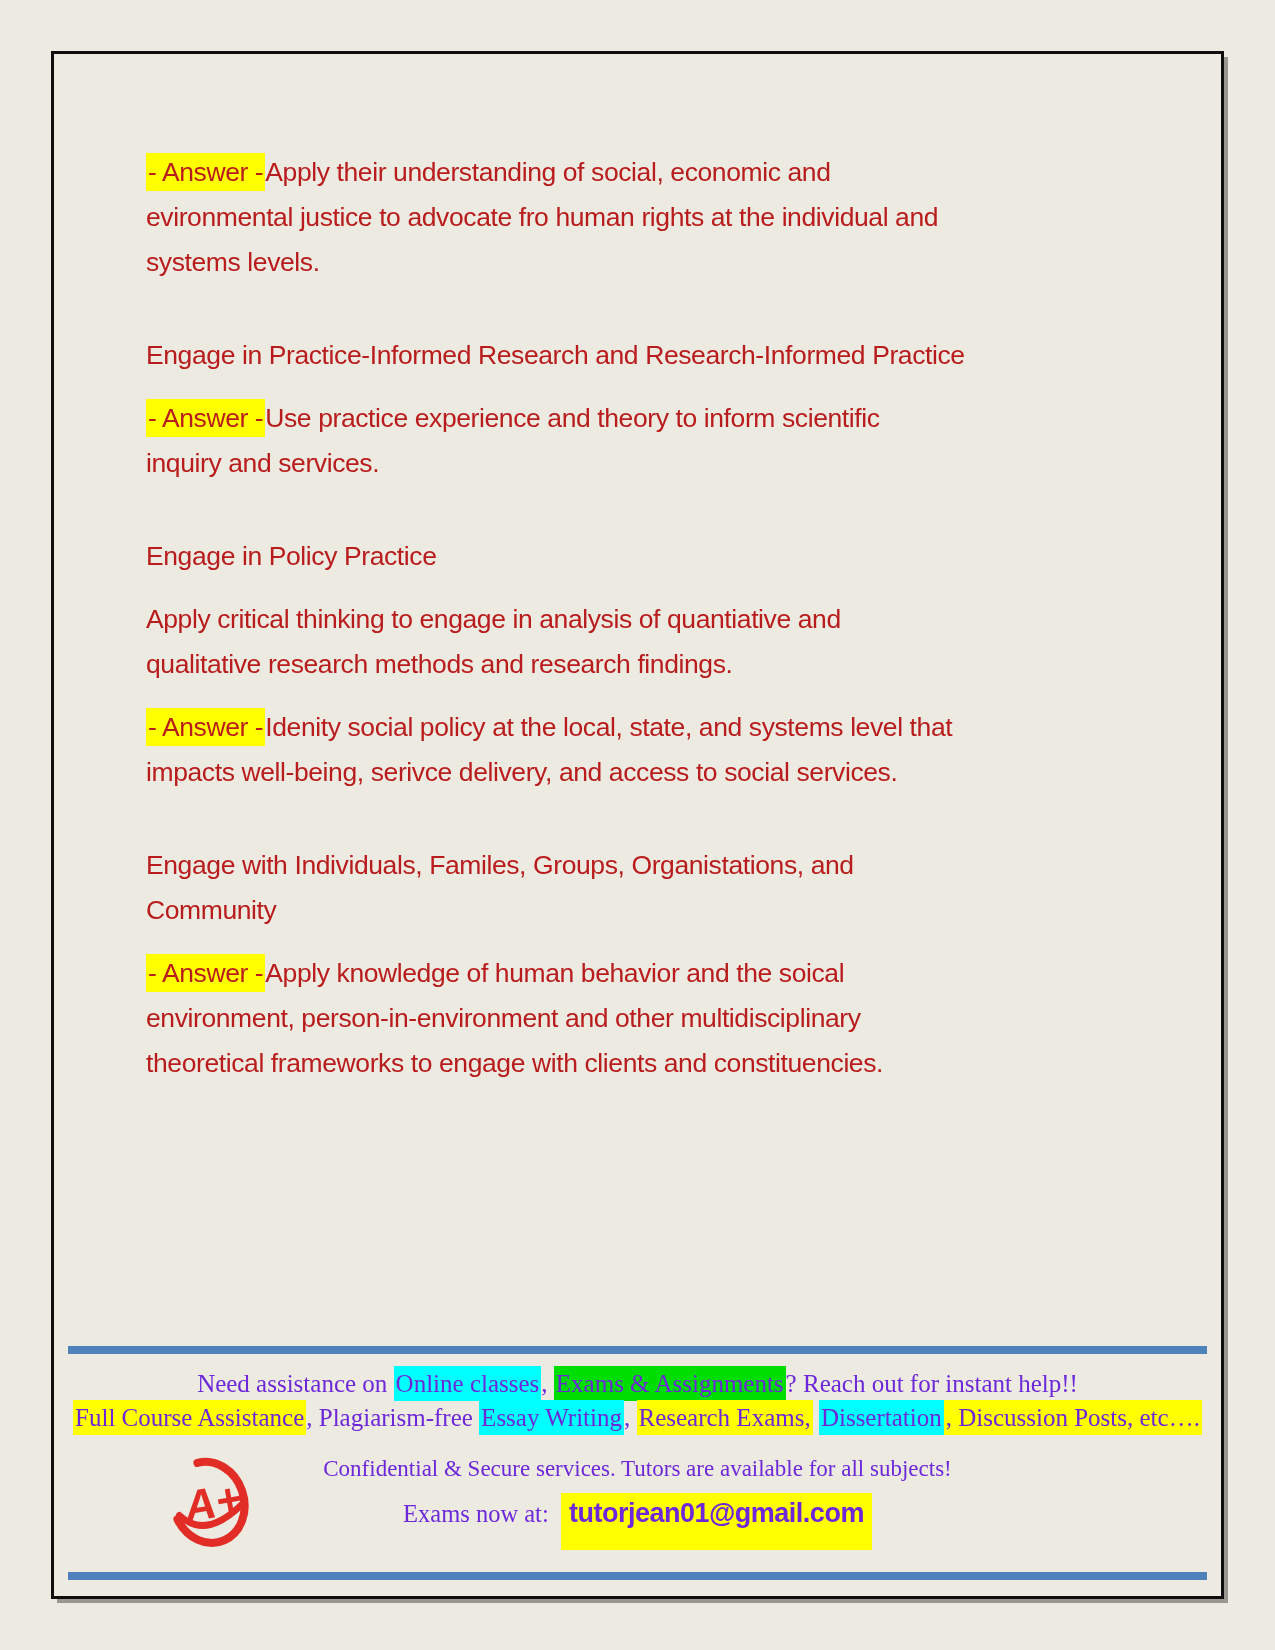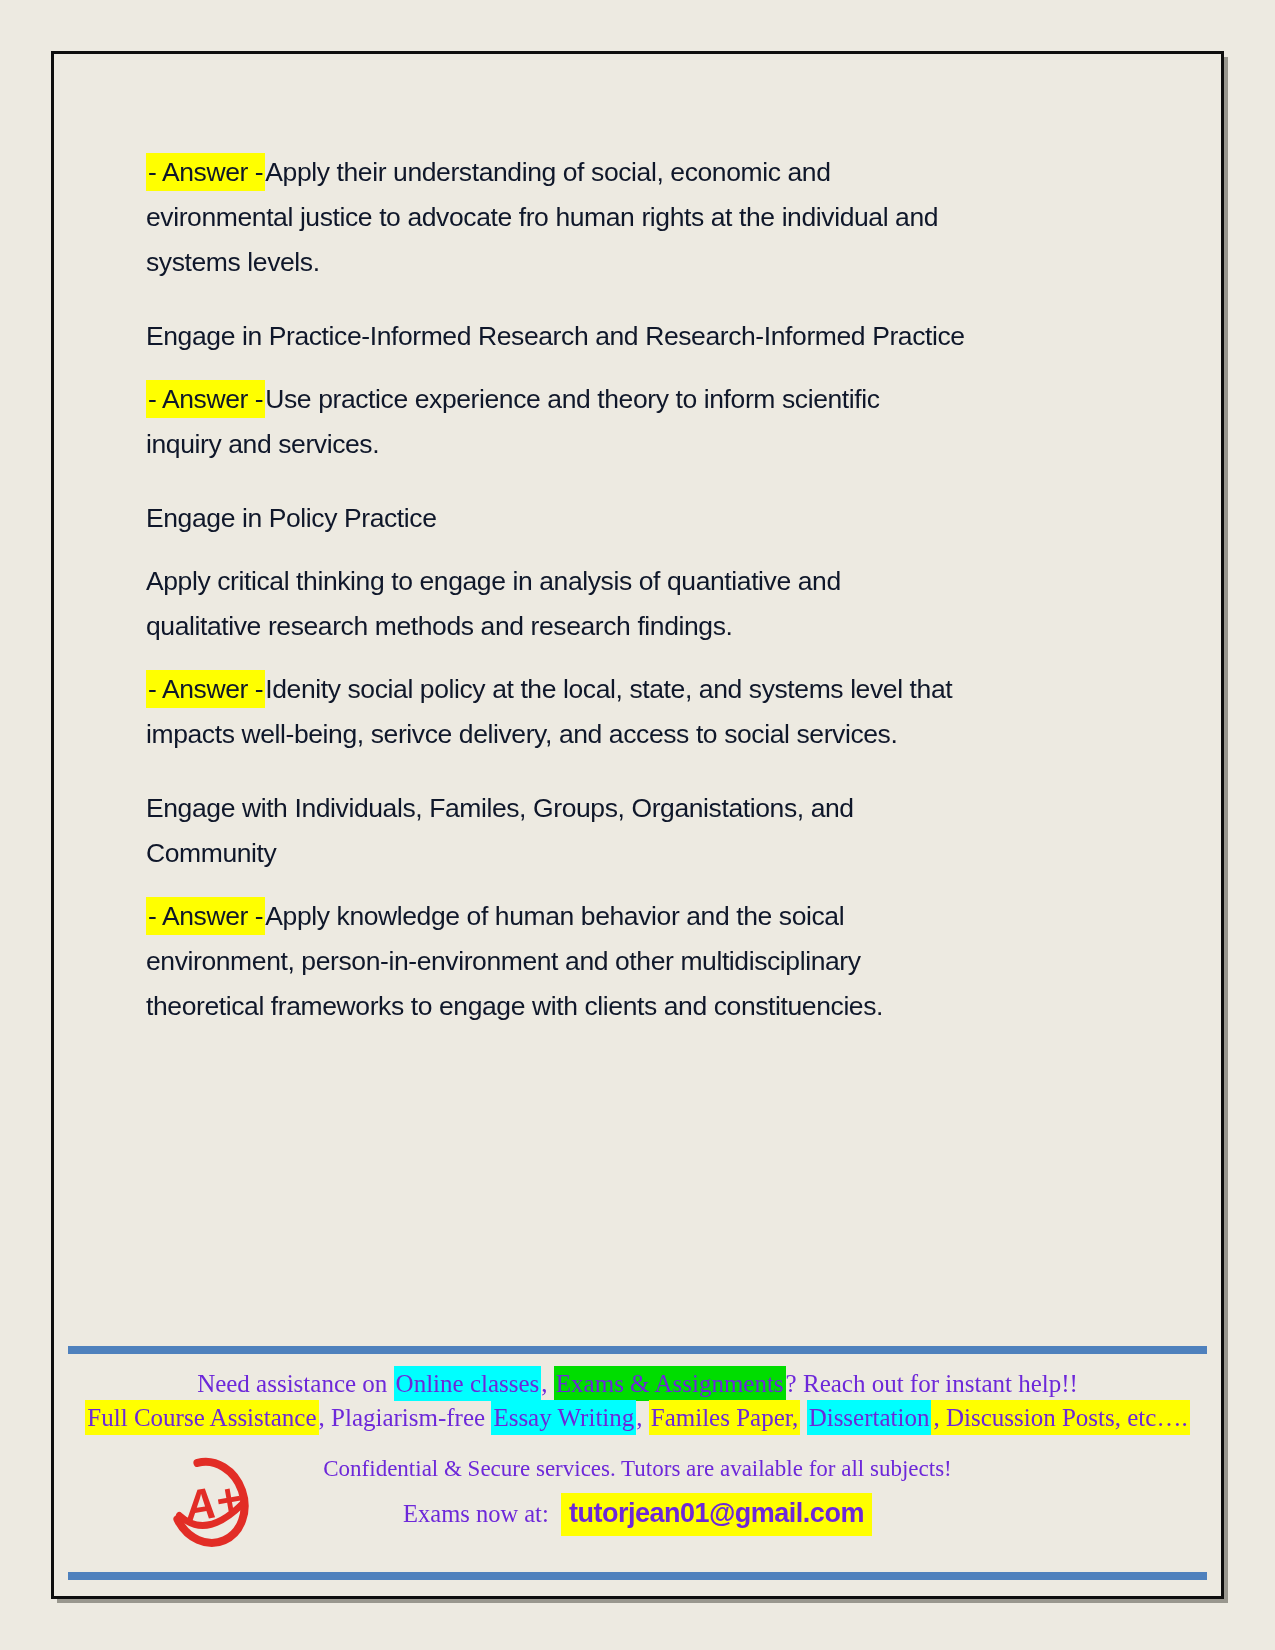--- a/index.html
+++ b/index.html
@@ -14,24 +14,24 @@
     position:absolute;left:51px;top:51px;
     width:1167px;height:1542px;
     border:3px solid #0e0e0e;
     box-shadow:5px 5px 0 -1px rgba(69,68,60,.5);
     box-sizing:content-box;
   }
   .doc{
     position:absolute;left:92px;top:96px;width:1000px;
     font-family:"Liberation Sans",sans-serif;
     font-size:26.5px;line-height:45px;letter-spacing:-0.4px;
-    color:#0f172a;
+    color:#b91c1c;
   }
   .par{margin:0 0 18px;white-space:pre-wrap}
-  .section-start{margin-top:29px}
+  .section-start{margin-top:48px}
   .hl{
     padding:4px 2px;
     box-decoration-break:clone;-webkit-box-decoration-break:clone;
   }
   .hl-yellow{background:#ffff00}
   .hl-cyan{background:#00ffff}
   .hl-green{background:#00dd00}
   .rule{position:absolute;left:14px;right:14px;height:8px;background:#4f81bd}
   .rule-top{top:1292px}
   .rule-bottom{top:1518px}
@@ -40,21 +40,21 @@
     font-family:"Liberation Serif",serif;
     font-size:25px;color:#6d28d9;white-space:pre-wrap;
   }
   .ad1{top:1316px}
   .ad2{top:1350px}
   .confidential{top:1402px;font-size:23px}
   .email-line{top:1444px;font-size:24.5px}
   .email-hl{
     font-family:"Liberation Sans",sans-serif;
     font-weight:bold;font-size:27px;letter-spacing:-0.5px;
-    background:#ffff00;padding:5px 8px 8px;
+    background:#ffff00;padding:5px 8px 22px;
   }
   .logo{position:absolute;left:112px;top:1400px}
 </style>
 </head>
 <body>
 
 <div class="sheet">
 
   <div class="doc" id="doc">
       <p class="par"><span class="hl hl-yellow">- Answer -</span><span>Apply their understanding of social, economic and
@@ -71,21 +71,21 @@
       <p class="par section-start"><span>Engage with Individuals, Familes, Groups, Organistations, and
 Community</span></p>
       <p class="par"><span class="hl hl-yellow">- Answer -</span><span>Apply knowledge of human behavior and the soical
 environment, person-in-environment and other multidisciplinary
 theoretical frameworks to engage with clients and constituencies.</span></p>
     </div>
 
   <div class="rule rule-top"></div>
 
   <div class="ad ad1" id="ad1"><span>Need assistance on </span><span class="hl hl-cyan">Online classes</span><span>, </span><span class="hl hl-green">Exams &amp; Assignments</span><span>? Reach out for instant help!!</span></div>
-  <div class="ad ad2" id="ad2"><span class="hl hl-yellow">Full Course Assistance</span><span>, Plagiarism-free </span><span class="hl hl-cyan">Essay Writing</span><span>, </span><span class="hl hl-yellow">Familes Paper,</span><span> </span><span class="hl hl-cyan">Dissertation</span><span class="hl hl-yellow">, Discussion Posts, etc….</span></div>
+  <div class="ad ad2" id="ad2"><span class="hl hl-yellow">Full Course Assistance</span><span>, Plagiarism-free </span><span class="hl hl-cyan">Essay Writing</span><span>, </span><span class="hl hl-yellow">Research Exams,</span><span> </span><span class="hl hl-cyan">Dissertation</span><span class="hl hl-yellow">, Discussion Posts, etc….</span></div>
 
   <svg class="logo" width="84" height="96" viewBox="0 0 88 100">
     <path d="M 33 9 A 37 43 -18 1 1 12 68" fill="none" stroke="#e22d26" stroke-width="8.5" stroke-linecap="round"></path>
     <path d="M 14 64 Q 42 90 80 52" fill="none" stroke="#e22d26" stroke-width="7" stroke-linecap="round"></path>
     <text x="19" y="67" font-family="Liberation Sans, sans-serif" font-size="46" font-weight="bold" font-style="italic" fill="#e22d26" transform="rotate(-10 44 52)">A+</text>
   </svg>
 
   <div class="ad confidential">Confidential &amp; Secure services. Tutors are available for all subjects!</div>
 
   <div class="ad email-line"><span>Exams now at:  </span><span class="email-hl">tutorjean01@gmail.com</span></div>

